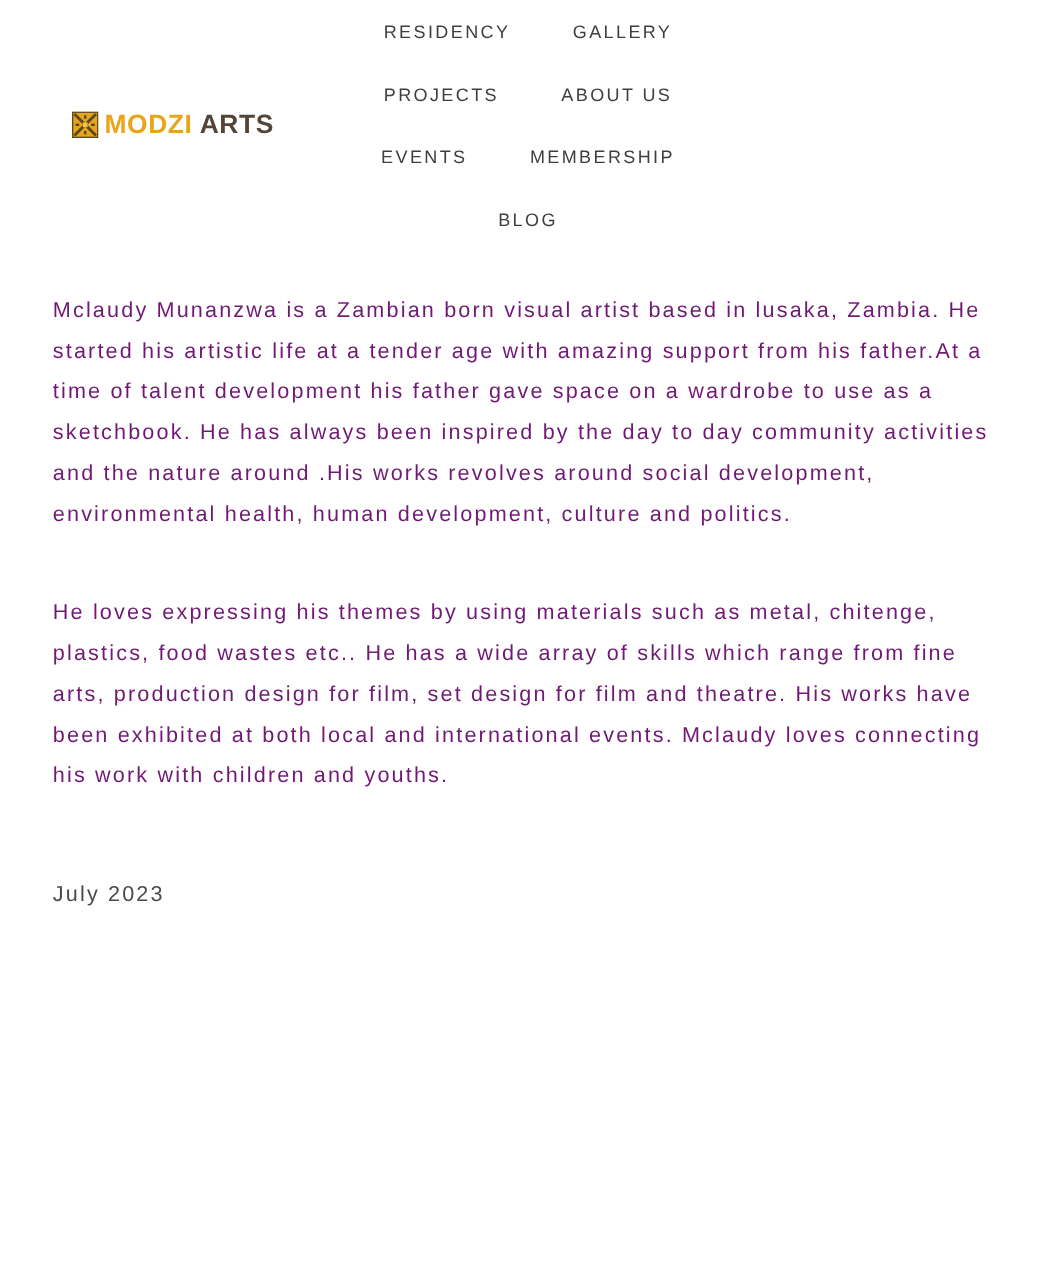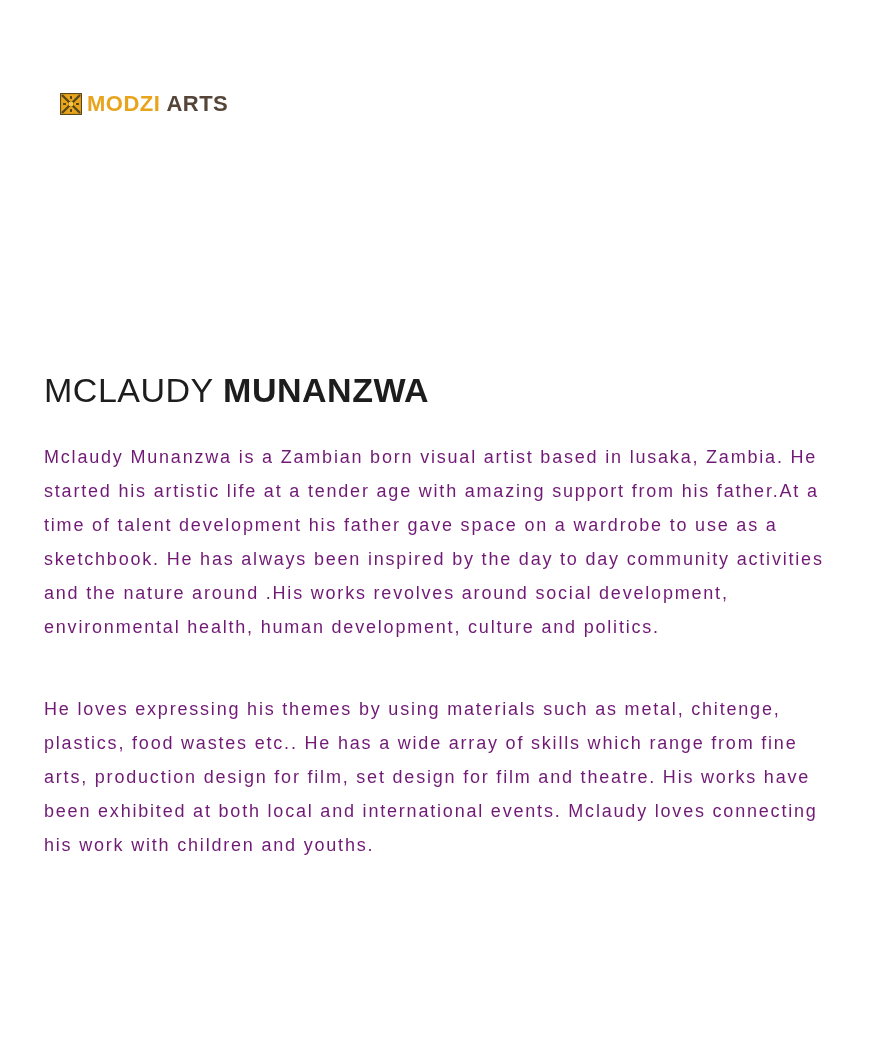--- a/index.html
+++ b/index.html
@@ -104,22 +104,31 @@
       <path d="M2 2 L20 20 M20 2 L2 20" stroke="#5a4a1a" stroke-width="2.4"></path>
       <rect x="9" y="9" width="4" height="4" fill="#f3c24a"></rect>
       <rect x="3" y="10" width="3" height="2" fill="#5a4a1a"></rect>
       <rect x="16" y="10" width="3" height="2" fill="#5a4a1a"></rect>
       <rect x="10" y="3" width="2" height="3" fill="#5a4a1a"></rect>
       <rect x="10" y="16" width="2" height="3" fill="#5a4a1a"></rect>
     </svg>
     <span class="logo-text"><span class="brand-primary">MODZI</span><span class="brand-secondary">ARTS</span></span>
   </a>
 
+  <nav class="main-nav">
+    <a class="nav-link">RESIDENCY</a>
+    <a class="nav-link">GALLERY</a>
+    <a class="nav-link">PROJECTS</a>
+    <a class="nav-link">ABOUT US</a>
+    <a class="nav-link">EVENTS</a>
+    <a class="nav-link">MEMBERSHIP</a>
+    <a class="nav-link">BLOG</a>
+  </nav>
 </header>
 
 <main class="bio-main">
-  <h1 class="artist-title"><span class="title-regular">MCLAUDY</span> <span class="title-bold">MUNANZWA</span></h1>
 
   <p class="bio-paragraph">Mclaudy Munanzwa is a Zambian born visual artist based in lusaka, Zambia. He started his artistic life at a tender age with amazing support from his father.At a time of talent development his father gave space on a wardrobe to use as a sketchbook. He has always been inspired by the day to day community activities and the nature around .His works revolves around social development, environmental health, human development, culture and politics.</p>
 
   <p class="bio-paragraph">He loves expressing his themes by using materials such as metal, chitenge, plastics, food wastes etc.. He has a wide array of skills which range from fine arts, production design for film, set design for film and theatre. His works have been exhibited at both local and international events. Mclaudy loves connecting his work with children and youths.</p>
 
+  <p class="bio-date">July 2023</p>
 </main>
 
 </body></html>

